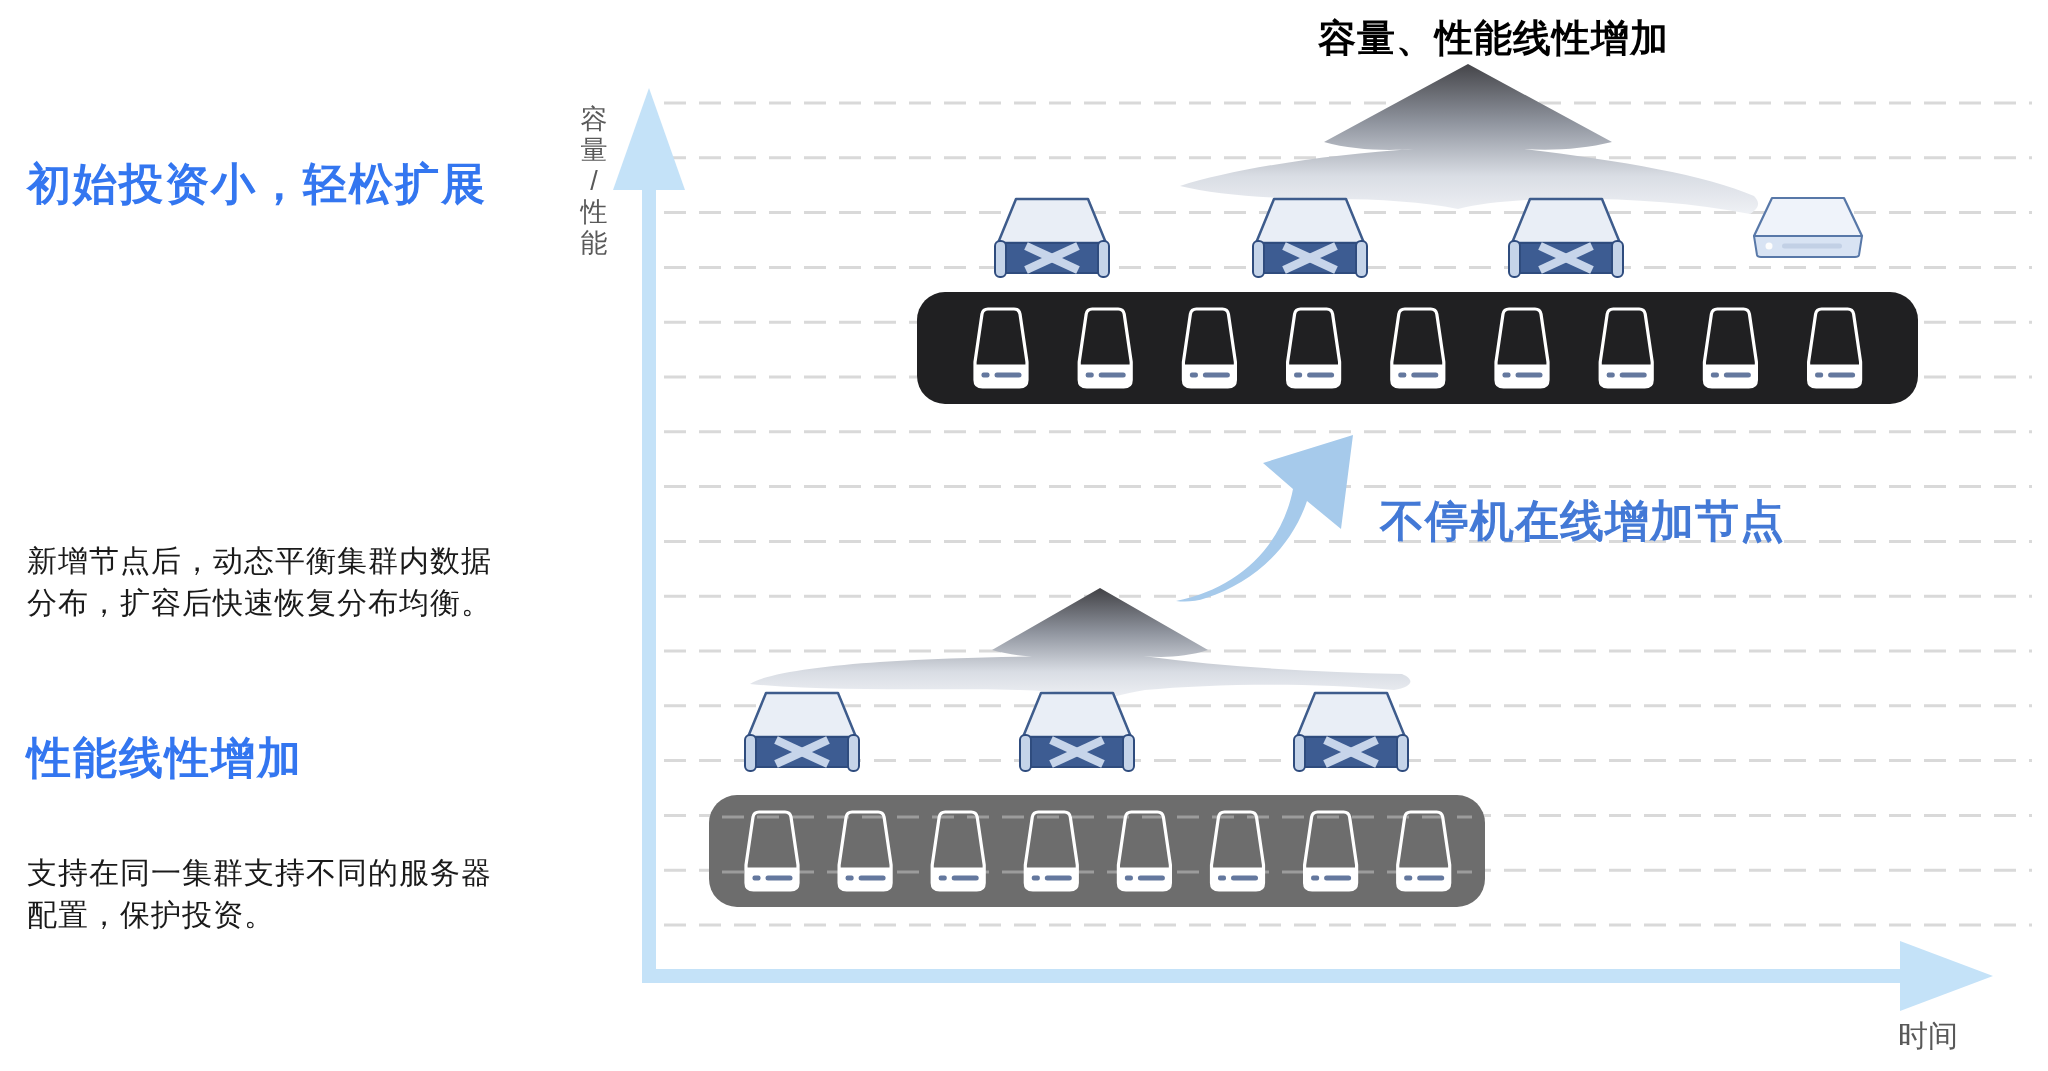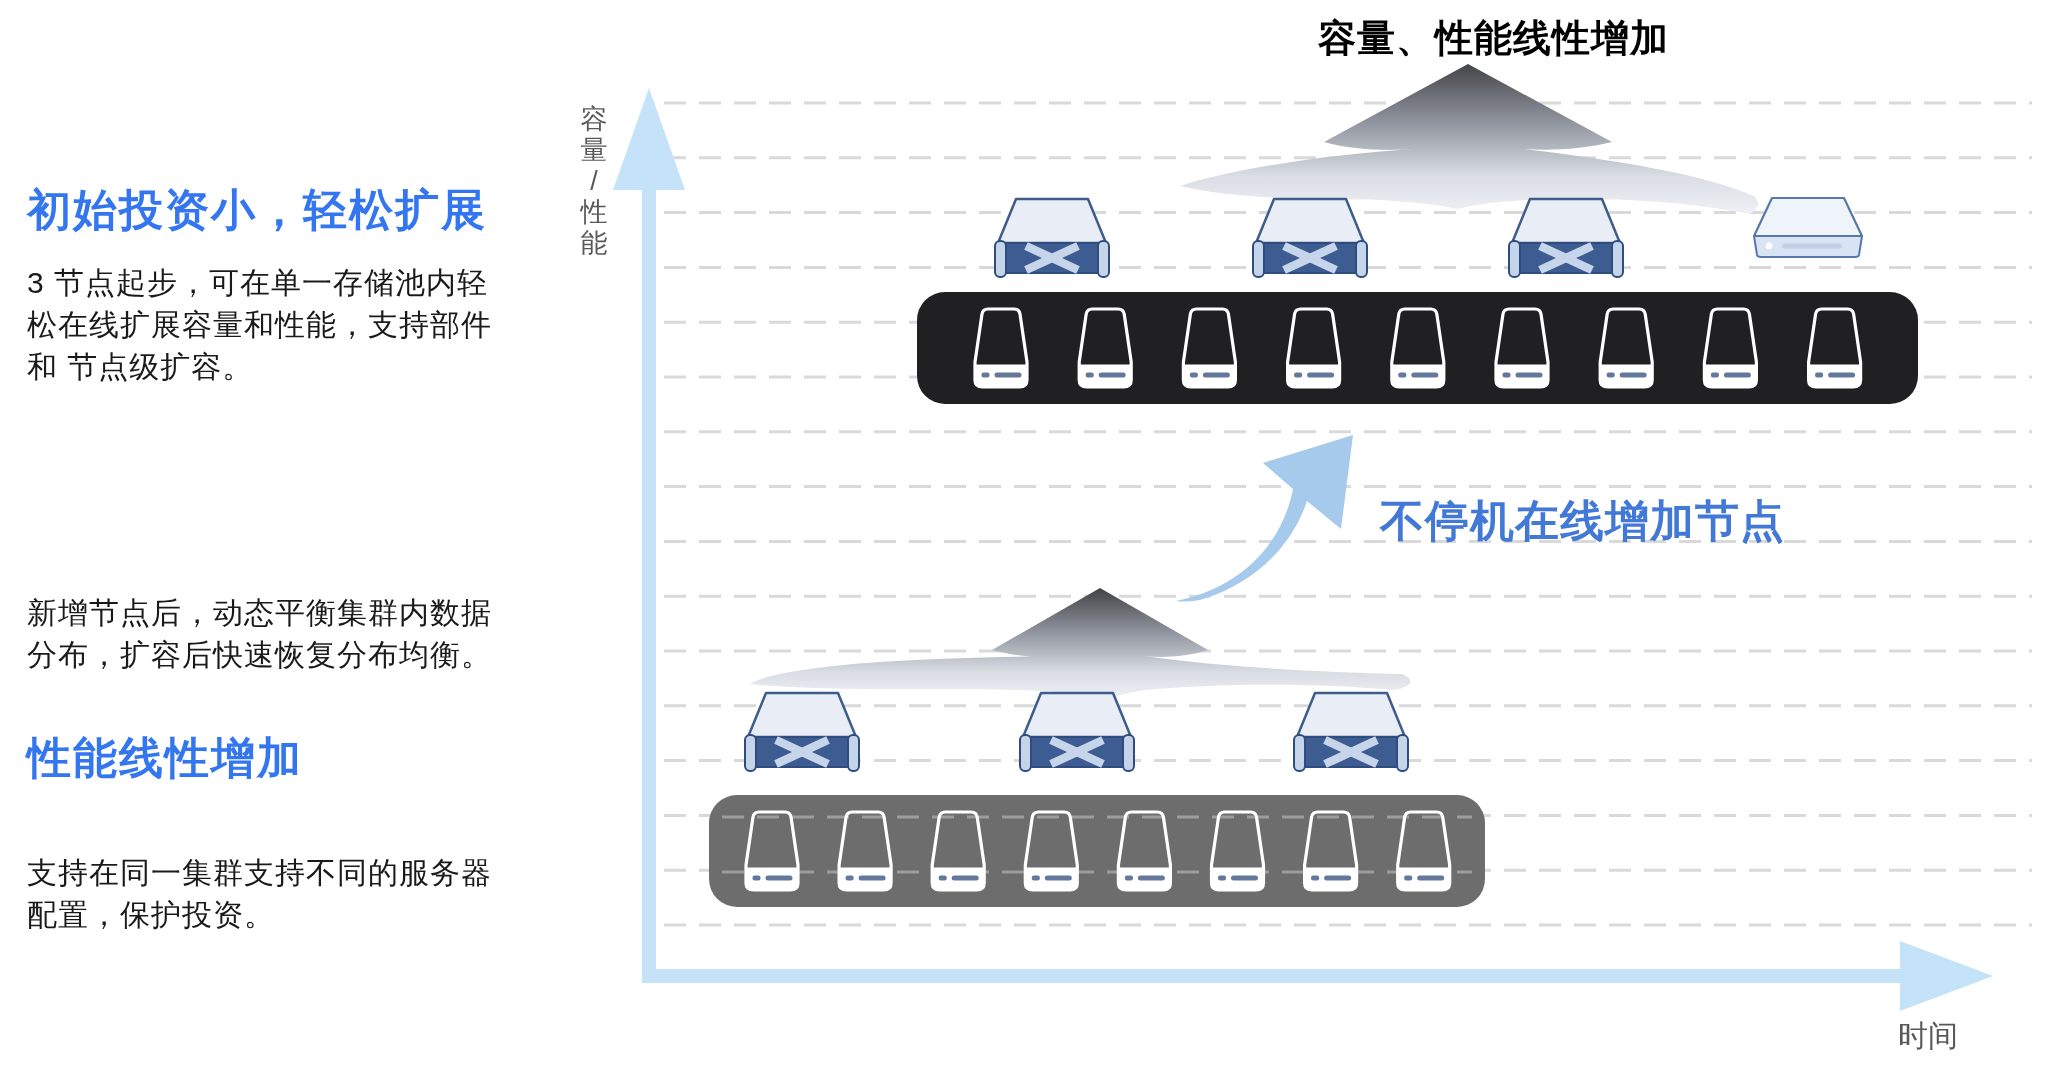--- a/index.html
+++ b/index.html
@@ -15,44 +15,41 @@
   .feature-title{
     position:absolute; left:27px; margin:0;
     font-size:44px; font-weight:700; line-height:52px; letter-spacing:2px;
     color:var(--accent); white-space:pre;
   }
   .feature-body{
     position:absolute; left:27px; margin:0;
     font-size:30px; line-height:42px; letter-spacing:1px;
     color:var(--body-text); white-space:pre;
   }
-  .t0{top:158px;margin-top:26px;} .b0{top:262px;}
-  .t1{top:442px;} .b1{top:592px;}
+  .t0{top:158px;} .b0{top:262px;}
+  .t1{top:442px;} .b1{top:540px;}
   .t2{top:732px;} .b2{top:852px;}
   svg{position:absolute; left:0; top:0;}
   .grid{stroke:var(--grid); stroke-width:3; stroke-dasharray:22 13; fill:none;}
   .grid-overlay{stroke:#9C9C9C; stroke-width:3; stroke-dasharray:22 13; fill:none;}
   .axis-shape{fill:var(--axis);}
   .chassis-dark{fill:var(--chassis-dark);}
   .chassis-gray{fill:var(--chassis-gray);}
   .chart-title{font:700 38px "Liberation Sans", sans-serif; fill:#000000; letter-spacing:1px;}
   .annotation{font:700 44px "Liberation Sans", sans-serif; fill:var(--annot); letter-spacing:1px;}
   .axis-label{font:400 30px "Liberation Sans", sans-serif; fill:var(--axlabel);}
   .y-label{font:400 27px "Liberation Sans", sans-serif; fill:var(--axlabel); text-anchor:middle;}
   .blue-arrow{fill:var(--arrow-blue);}
 </style>
 </head>
 <body>
 
 <div class="stage">
 
   <h2 class="feature-title t0">初始投资小，轻松扩展</h2>
-  <p class="feature-body  b0">3 节点起步，可在单一存储池内轻
-松在线扩展容量和性能，支持部件
-和 节点级扩容。</p>
 
   <p class="feature-body  b1">新增节点后，动态平衡集群内数据
 分布，扩容后快速恢复分布均衡。</p>
 
   <h2 class="feature-title t2">性能线性增加</h2>
   <p class="feature-body  b2">支持在同一集群支持不同的服务器
 配置，保护投资。</p>
 
   <svg id="diagram" width="2048" height="1071" viewBox="0 0 2048 1071">
     <defs>

